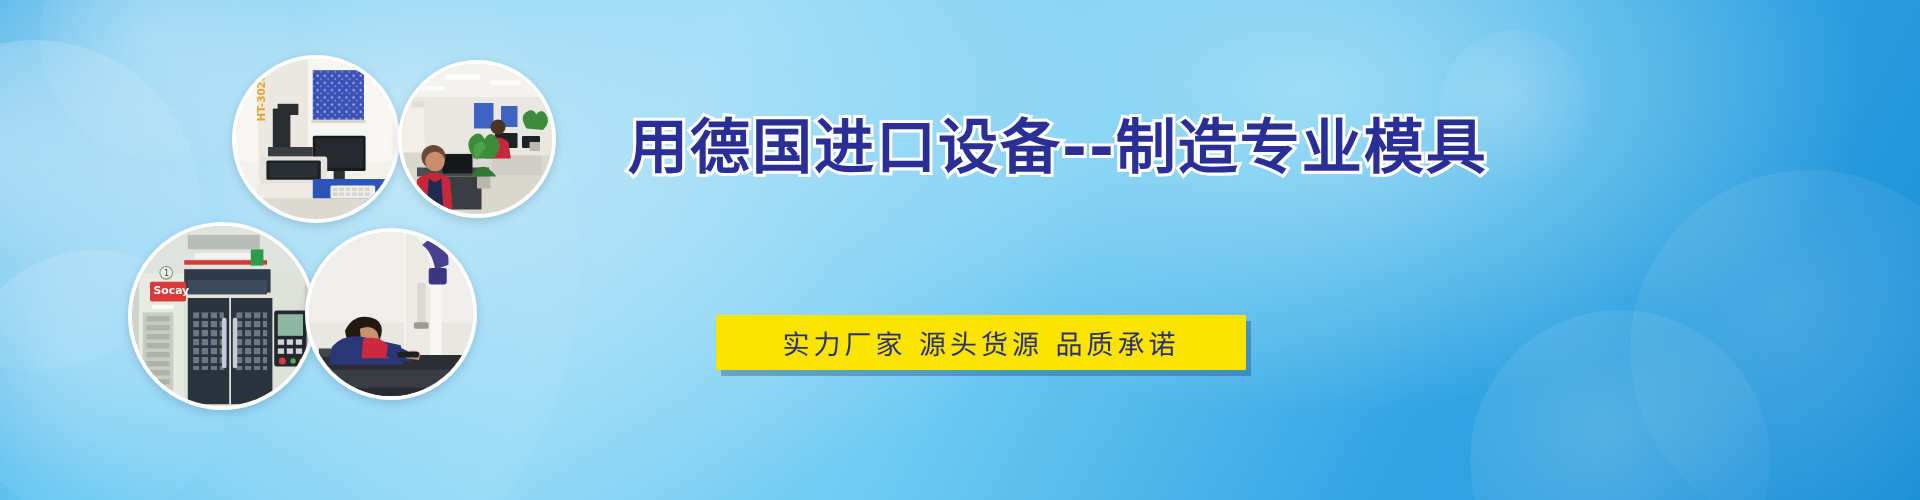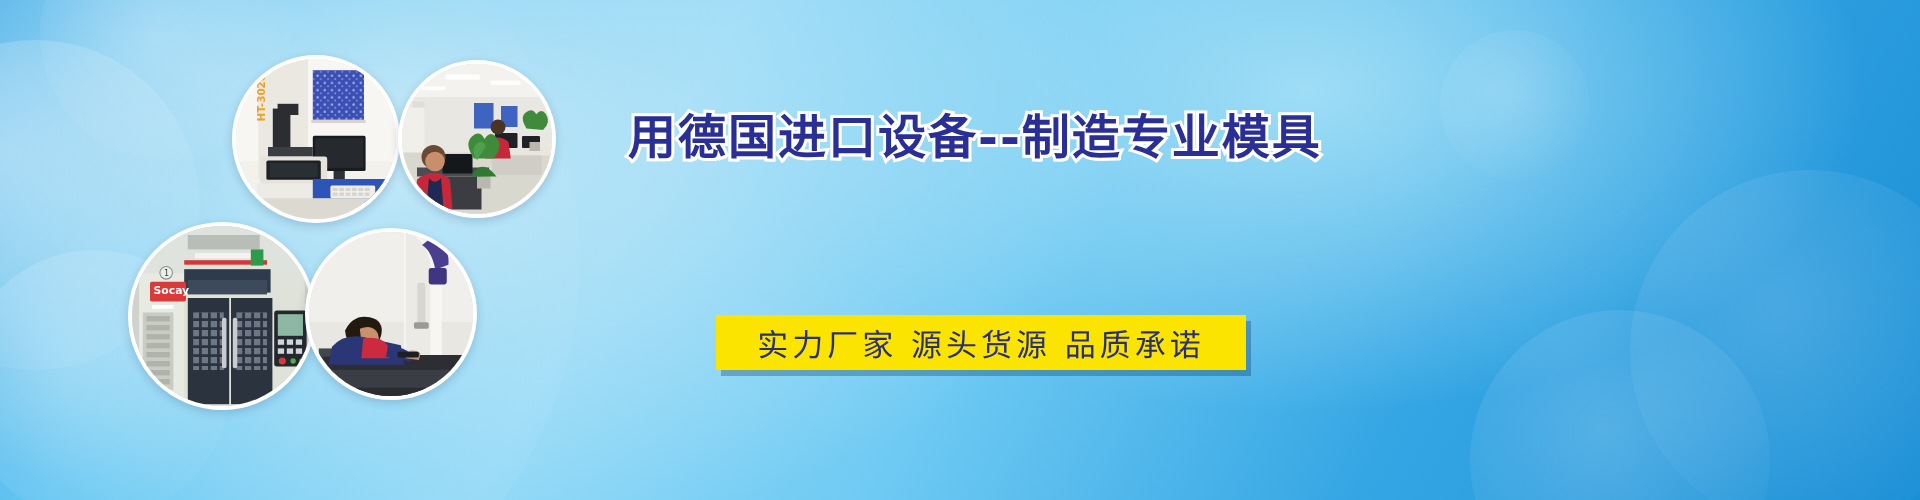--- a/index.html
+++ b/index.html
@@ -54,21 +54,21 @@
   .pc svg{ display:block; width:100%; height:100%; }
 
   
   .copy{
     position:absolute; left:600px; top:0; width:1320px; height:500px;
   }
   .line{
     position:absolute;
     font-family:"DejaVu Sans","Liberation Sans",sans-serif;
     font-weight:bold;
-    font-size:48px;
+    font-size:60px;
     letter-spacing:2px;
     color:#2a2f96;
     white-space:nowrap;
     -webkit-text-stroke:6px #ffffff;
     paint-order:stroke fill;
     text-shadow:
        0 0 1px #ffffff,
        2px 3px 0 rgba(255,255,255,.95);
   }
   .line-1{ left:28px;  top:98px; }
@@ -77,21 +77,21 @@
   
   .strip{
     position:absolute; left:116px; top:315px;
     width:530px; height:55px;
     background:#fbe400;
     box-shadow:5px 6px 0 rgba(0,45,90,.30);
     display:flex; align-items:center; justify-content:center;
   }
   .strip-text{
     font-family:"DejaVu Sans","Liberation Sans",sans-serif;
-    font-size:31px; font-weight:normal;
+    font-size:27px; font-weight:normal;
     color:#2b3070; letter-spacing:4px; white-space:nowrap;
   }
 
   
   .ph-label{ font-family:"DejaVu Sans",sans-serif; }
 </style>
 </head>
 <body>
 
 <div class="banner">

